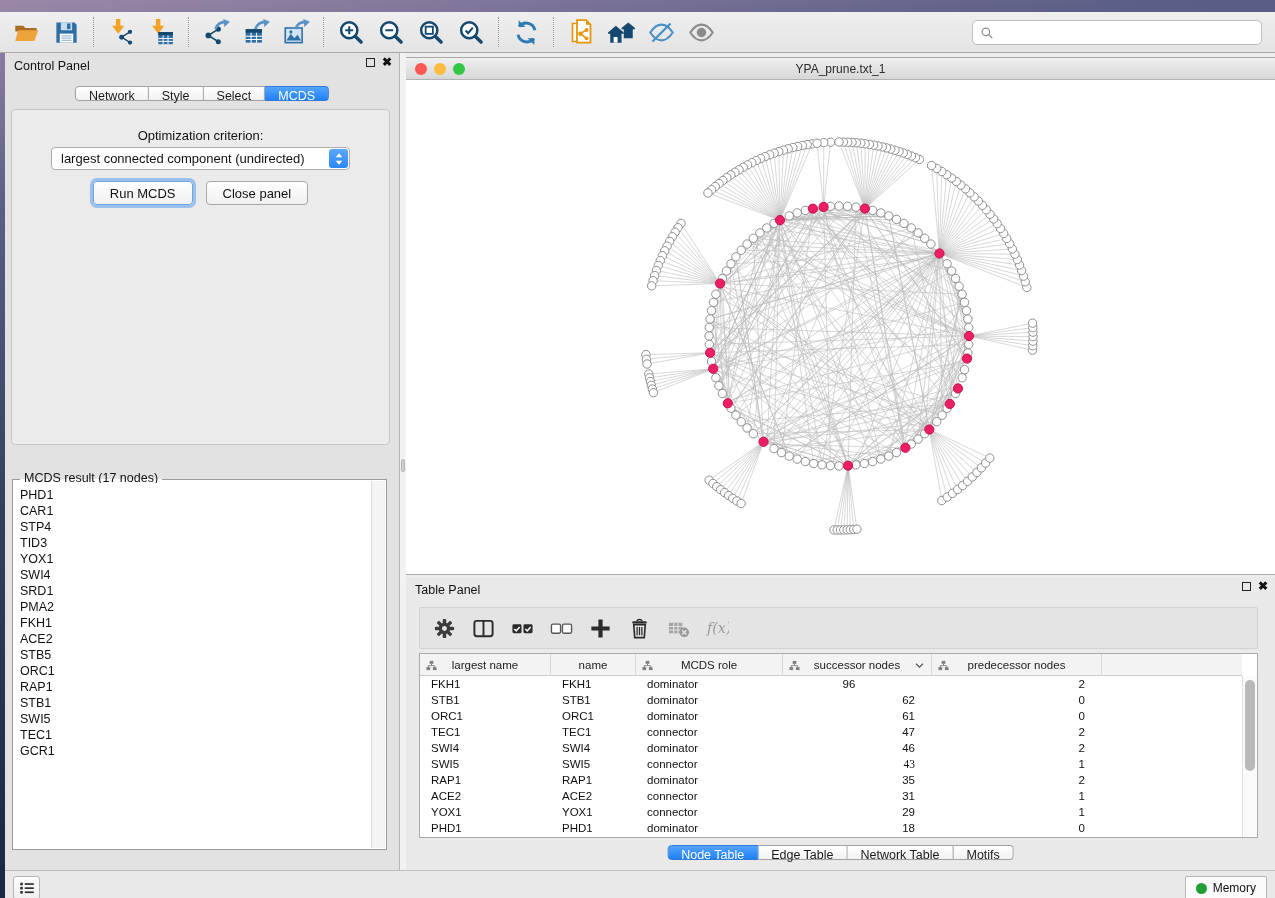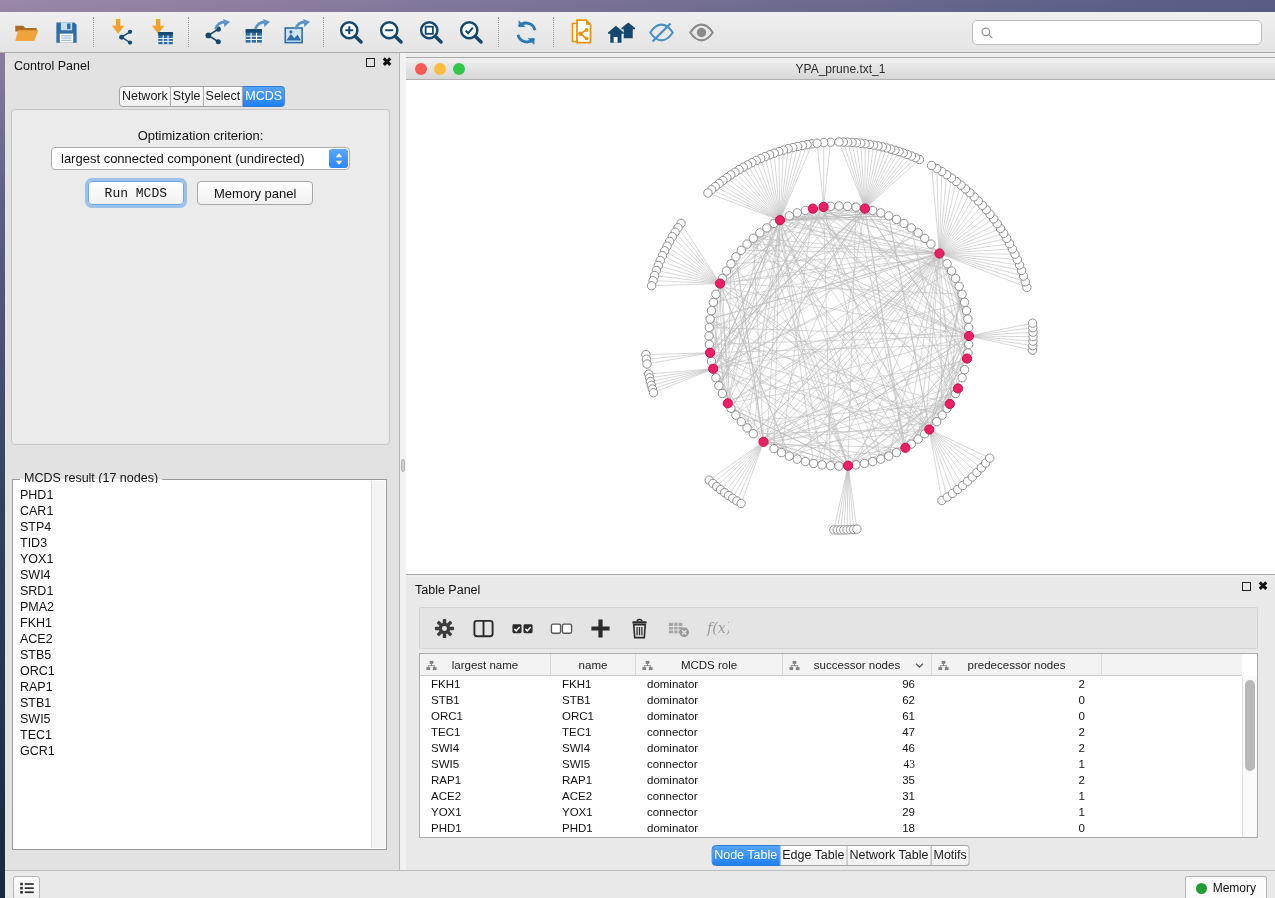--- a/index.html
+++ b/index.html
@@ -31,40 +31,40 @@
   
   .control-panel { position:absolute; left:5px; top:0; width:395px; height:817px;
     background:#e2e2e2; border-right:1px solid #b5b5b5; }
   .panel-titlebar { position:absolute; left:0; top:0; right:0; height:26px; display:flex; align-items:center; }
   .panel-title { margin-left:9px; font-size:12.5px; color:#111; }
   .panel-title-icons { position:absolute; right:7px; top:5px; display:flex; align-items:center; gap:7px; }
   .float-box { width:9px; height:9px; border:1.5px solid #222; display:inline-block; cursor:pointer; }
   .close-x { font-size:12px; font-weight:bold; color:#111; line-height:9px; cursor:pointer; }
 
   .seg-group { display:flex; }
-  .seg { height:21px; line-height:19px; padding:0 2px; background:linear-gradient(#ffffff,#f1f1f1);
+  .seg { height:15px; line-height:19px; padding:0 13px; background:linear-gradient(#ffffff,#f1f1f1);
     border:1px solid #a2a2a2; border-left:none; font-size:12.5px; color:#1a1a1a; cursor:pointer; white-space:nowrap; }
   .seg:first-child { border-left:1px solid #a2a2a2; border-radius:4px 0 0 4px; }
   .seg:last-child { border-radius:0 4px 4px 0; }
   .seg.active { background:linear-gradient(#55a5fd,#2080f6); border-color:#2e7ad6; color:#fff; }
   .cp-tabs { position:absolute; top:33px; left:50%; transform:translateX(-50%); }
 
   .cp-inner { position:absolute; left:6px; right:9px; top:56px; height:336px;
     background:#ebebeb; border:1px solid #c6c6c6; border-radius:4px; }
   .opt-label { position:absolute; top:18px; width:100%; text-align:center; font-size:13px; color:#111; }
   .criterion-select { position:absolute; left:39px; right:39px; top:37px; height:23px;
     background:#fff; border:1px solid #adadad; border-radius:4px; cursor:pointer;
     font-size:13px; line-height:21px; padding-left:9px; color:#111; white-space:nowrap; }
   .select-stepper { position:absolute; right:1px; top:1px; bottom:1px; width:19px;
     background:linear-gradient(#5aa7fd,#2b86f8); border-radius:3px; display:flex; align-items:center; justify-content:center; }
   .cp-buttons { position:absolute; top:71px; width:100%; display:flex; justify-content:center; gap:13px; }
   .mac-btn { height:24px; padding:0 16px; font-size:13px; color:#111; cursor:pointer;
     background:linear-gradient(#ffffff,#f0f0f0); border:1px solid #a8a8a8; border-radius:4px;
     font-family:"Liberation Sans",sans-serif; }
-  .mac-btn.focused { box-shadow:0 0 0 3px rgba(110,170,240,.65); border-color:#6fa7e0;font-family:Liberation Mono, monospace; }
+  .mac-btn.focused { box-shadow:0 0 0 3px rgba(110,170,240,.65); border-color:#6fa7e0; }
 
   .mcds-group { position:absolute; left:7px; right:12px; top:426px; bottom:20px;
     border:1px solid #9a9a9a; background:#fff; }
   .mcds-legend { position:absolute; top:-9px; left:7px; padding:0 4px; font-size:12.5px; color:#111;
     background:linear-gradient(#e2e2e2 55%,#ffffff 55%); }
   .mcds-list { position:absolute; left:1px; right:15px; top:3px; bottom:1px; overflow:hidden;
     font-size:12.5px; line-height:16px; padding-left:6px; padding-top:4px; background:#fff; }
   .mcds-scroll { position:absolute; right:1px; top:1px; bottom:1px; width:14px;
     background:#f4f4f4; border-left:1px solid #dcdcdc; }
 
@@ -429,21 +429,21 @@
         <div class="criterion-select">
           <span>largest connected component (undirected)</span>
           <span class="select-stepper">
               <svg width="10" height="14">
                 <use href="#ic-stepper"></use>
               </svg>
             </span>
         </div>
         <div class="cp-buttons">
           <button class="mac-btn focused">Run MCDS</button>
-          <button class="mac-btn">Memory panel</button>
+          <button class="mac-btn">Close panel</button>
         </div>
       </div>
 
       <div class="mcds-group">
         <span class="mcds-legend">MCDS result (17 nodes)</span>
         <div class="mcds-list" id="mcds-list">
             <div>PHD1</div>
             <div>CAR1</div>
             <div>STP4</div>
             <div>TID3</div>
@@ -1206,21 +1206,21 @@
                   <use href="#ic-tree"></use>
                 </svg>
                 <span>predecessor nodes</span>
               </div>
             </div>
           <div class="nt-body" id="nt-body">
               <div class="nt-row">
                 <div class="nt-cell txt" style="width: 131px;">FKH1</div>
                 <div class="nt-cell txt" style="width: 85px;">FKH1</div>
                 <div class="nt-cell txt" style="width: 147px;">dominator</div>
-                <div class="nt-cell num" style="width: 149px;">96</div>
+                <div class="nt-cell num" style="width: 149px; text-align: center;">96</div>
                 <div class="nt-cell num" style="width: 170px;">2</div>
               </div>
               <div class="nt-row">
                 <div class="nt-cell txt" style="width: 131px;">STB1</div>
                 <div class="nt-cell txt" style="width: 85px;">STB1</div>
                 <div class="nt-cell txt" style="width: 147px;">dominator</div>
                 <div class="nt-cell num" style="width: 149px;">62</div>
                 <div class="nt-cell num" style="width: 170px;">0</div>
               </div>
               <div class="nt-row">

